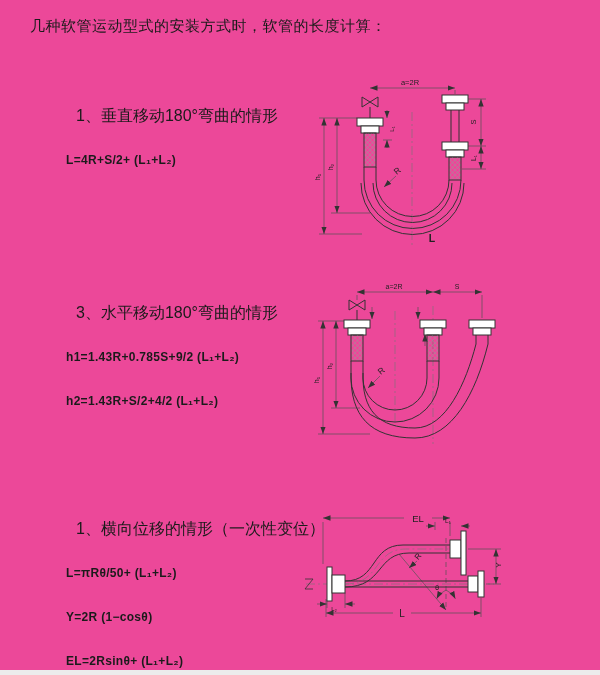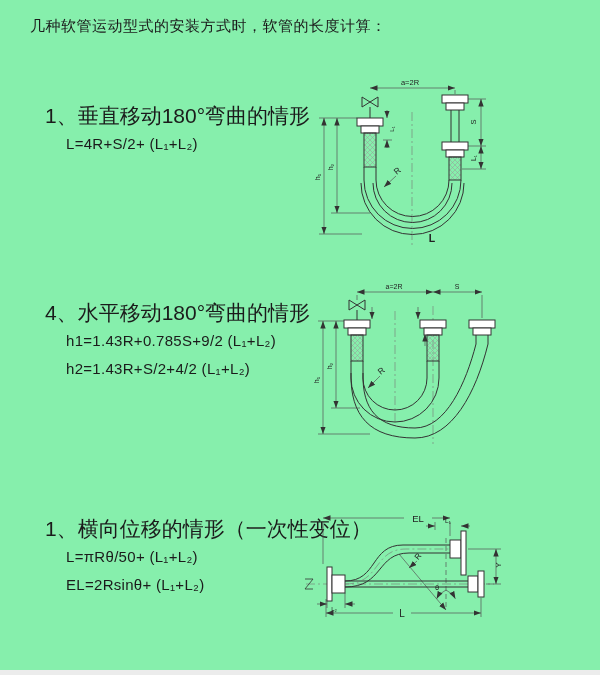--- a/index.html
+++ b/index.html
@@ -1,46 +1,47 @@
 <!DOCTYPE html>
 <html><head>
 <meta charset="utf-8">
 <style>
   html,body{margin:0;padding:0;background:#fff;}
-  .page{position:relative;width:600px;height:675px;background:#86efac;overflow:hidden;
+  .page{position:relative;width:600px;height:675px;background:#ec4899;overflow:hidden;
         font-family:"Liberation Sans","DejaVu Sans",sans-serif;color:#1b1b1b;}
   .doc-title{position:absolute;left:30px;top:17px;font-size:15px;letter-spacing:.5px;white-space:nowrap;}
   .sec{position:absolute;left:45px;}
-  .sec-heading{font-size:21px;line-height:20px;white-space:nowrap;}
-  .formula{font-size:15px;line-height:20px;margin-top:8px;padding-left:21px;letter-spacing:.3px;white-space:nowrap;}
+  .sec-heading{font-size:16px;line-height:20px;white-space:nowrap;margin-left:31px;}
+  .formula{font-size:12px;line-height:20px;margin-top:24px;padding-left:21px;letter-spacing:.3px;white-space:nowrap;font-weight:bold;}
   .diag{position:absolute;}
   .diag text{fill:#222;font-family:"Liberation Sans","DejaVu Sans",sans-serif;}
   .edge{position:absolute;left:0;bottom:0;width:600px;height:5px;background:#ececec;}
 </style>
 </head>
 <body>
 
 <div class="page">
 
   <div class="doc-title">几种软管运动型式的安装方式时，软管的长度计算：</div>
 
   <div class="sec" style="top:106px">
     <div class="sec-heading">1、垂直移动180°弯曲的情形</div>
     <div class="formula">L=4R+S/2+ (L₁+L₂)</div>
   </div>
 
   <div class="sec" style="top:303px">
-    <div class="sec-heading">4、水平移动180°弯曲的情形</div>
+    <div class="sec-heading">3、水平移动180°弯曲的情形</div>
     <div class="formula">h1=1.43R+0.785S+9/2 (L₁+L₂)</div>
     <div class="formula">h2=1.43R+S/2+4/2 (L₁+L₂)</div>
   </div>
 
   <div class="sec" style="top:519px">
     <div class="sec-heading">1、横向位移的情形（一次性变位）</div>
     <div class="formula">L=πRθ/50+ (L₁+L₂)</div>
+    <div class="formula">Y=2R (1−cosθ)</div>
     <div class="formula">EL=2Rsinθ+ (L₁+L₂)</div>
   </div>
 
   <svg class="diag" style="left:310px;top:70px" width="285" height="190" viewBox="0 0 285 190">
     <defs>
       <marker id="m1" markerWidth="8" markerHeight="6" refX="7.5" refY="3" orient="auto-start-reverse" markerUnits="userSpaceOnUse">
         <path d="M0,0.3 L7.5,3 L0,5.7 Z" fill="#333"></path>
       </marker>
       <pattern id="p1" width="5" height="5" patternUnits="userSpaceOnUse">
         <path d="M0,5 L5,0 M0,0 L5,5" stroke="#999" stroke-width="0.5"></path>

